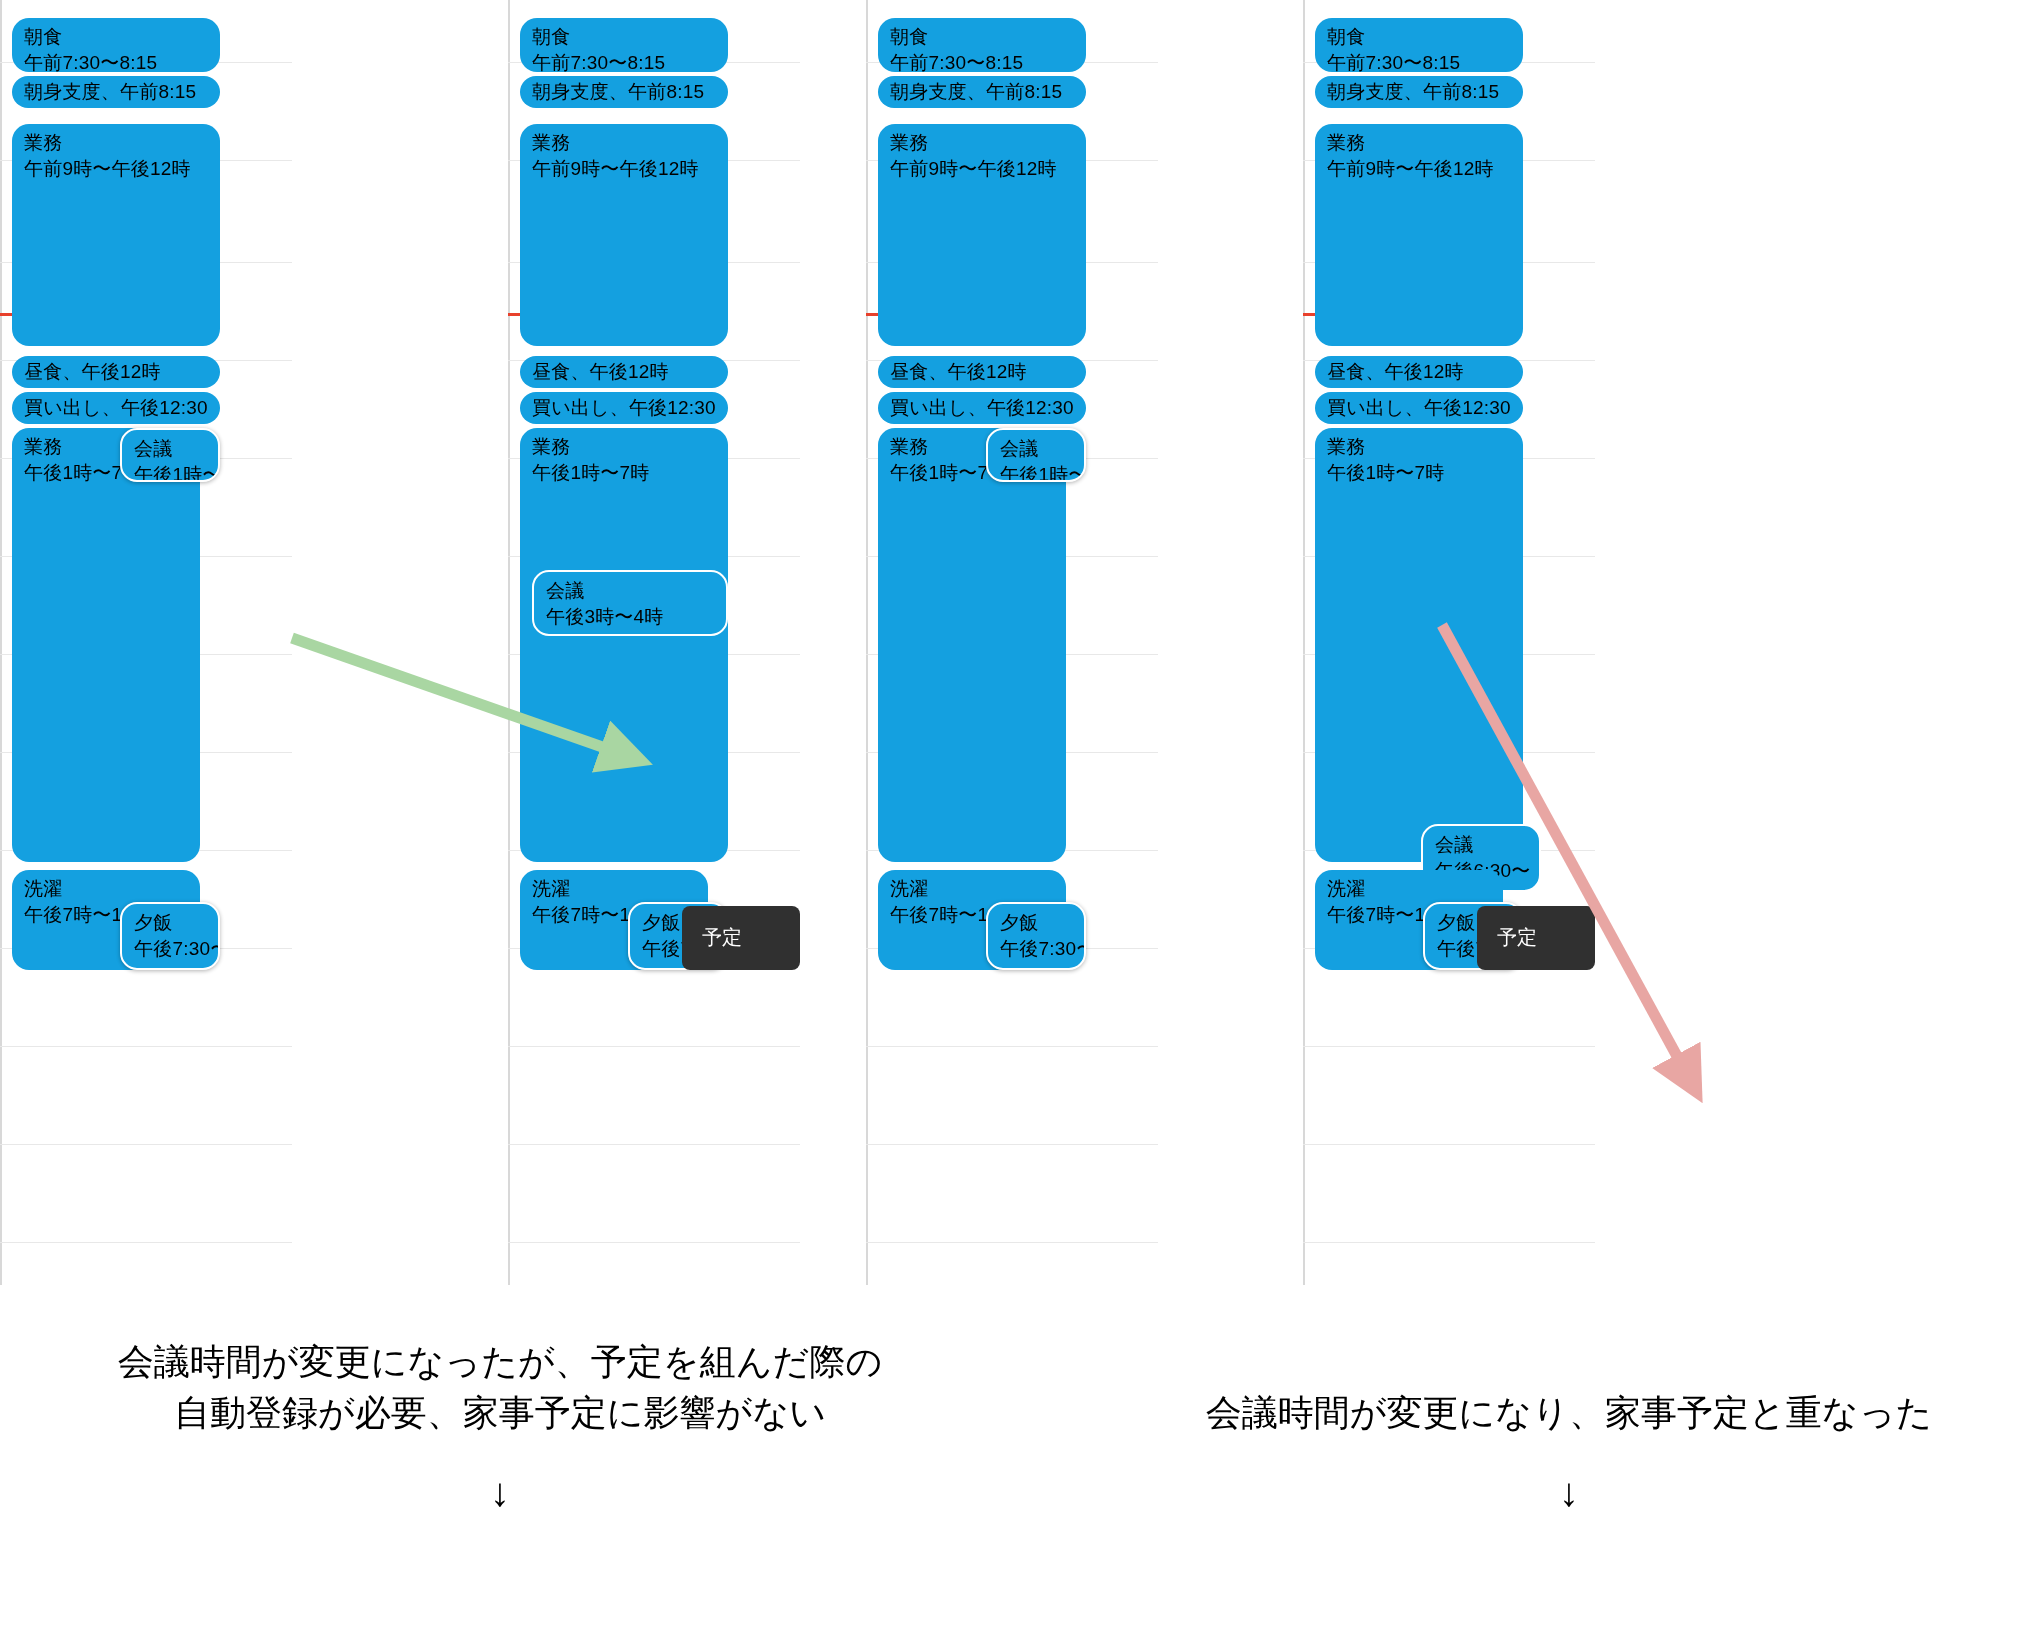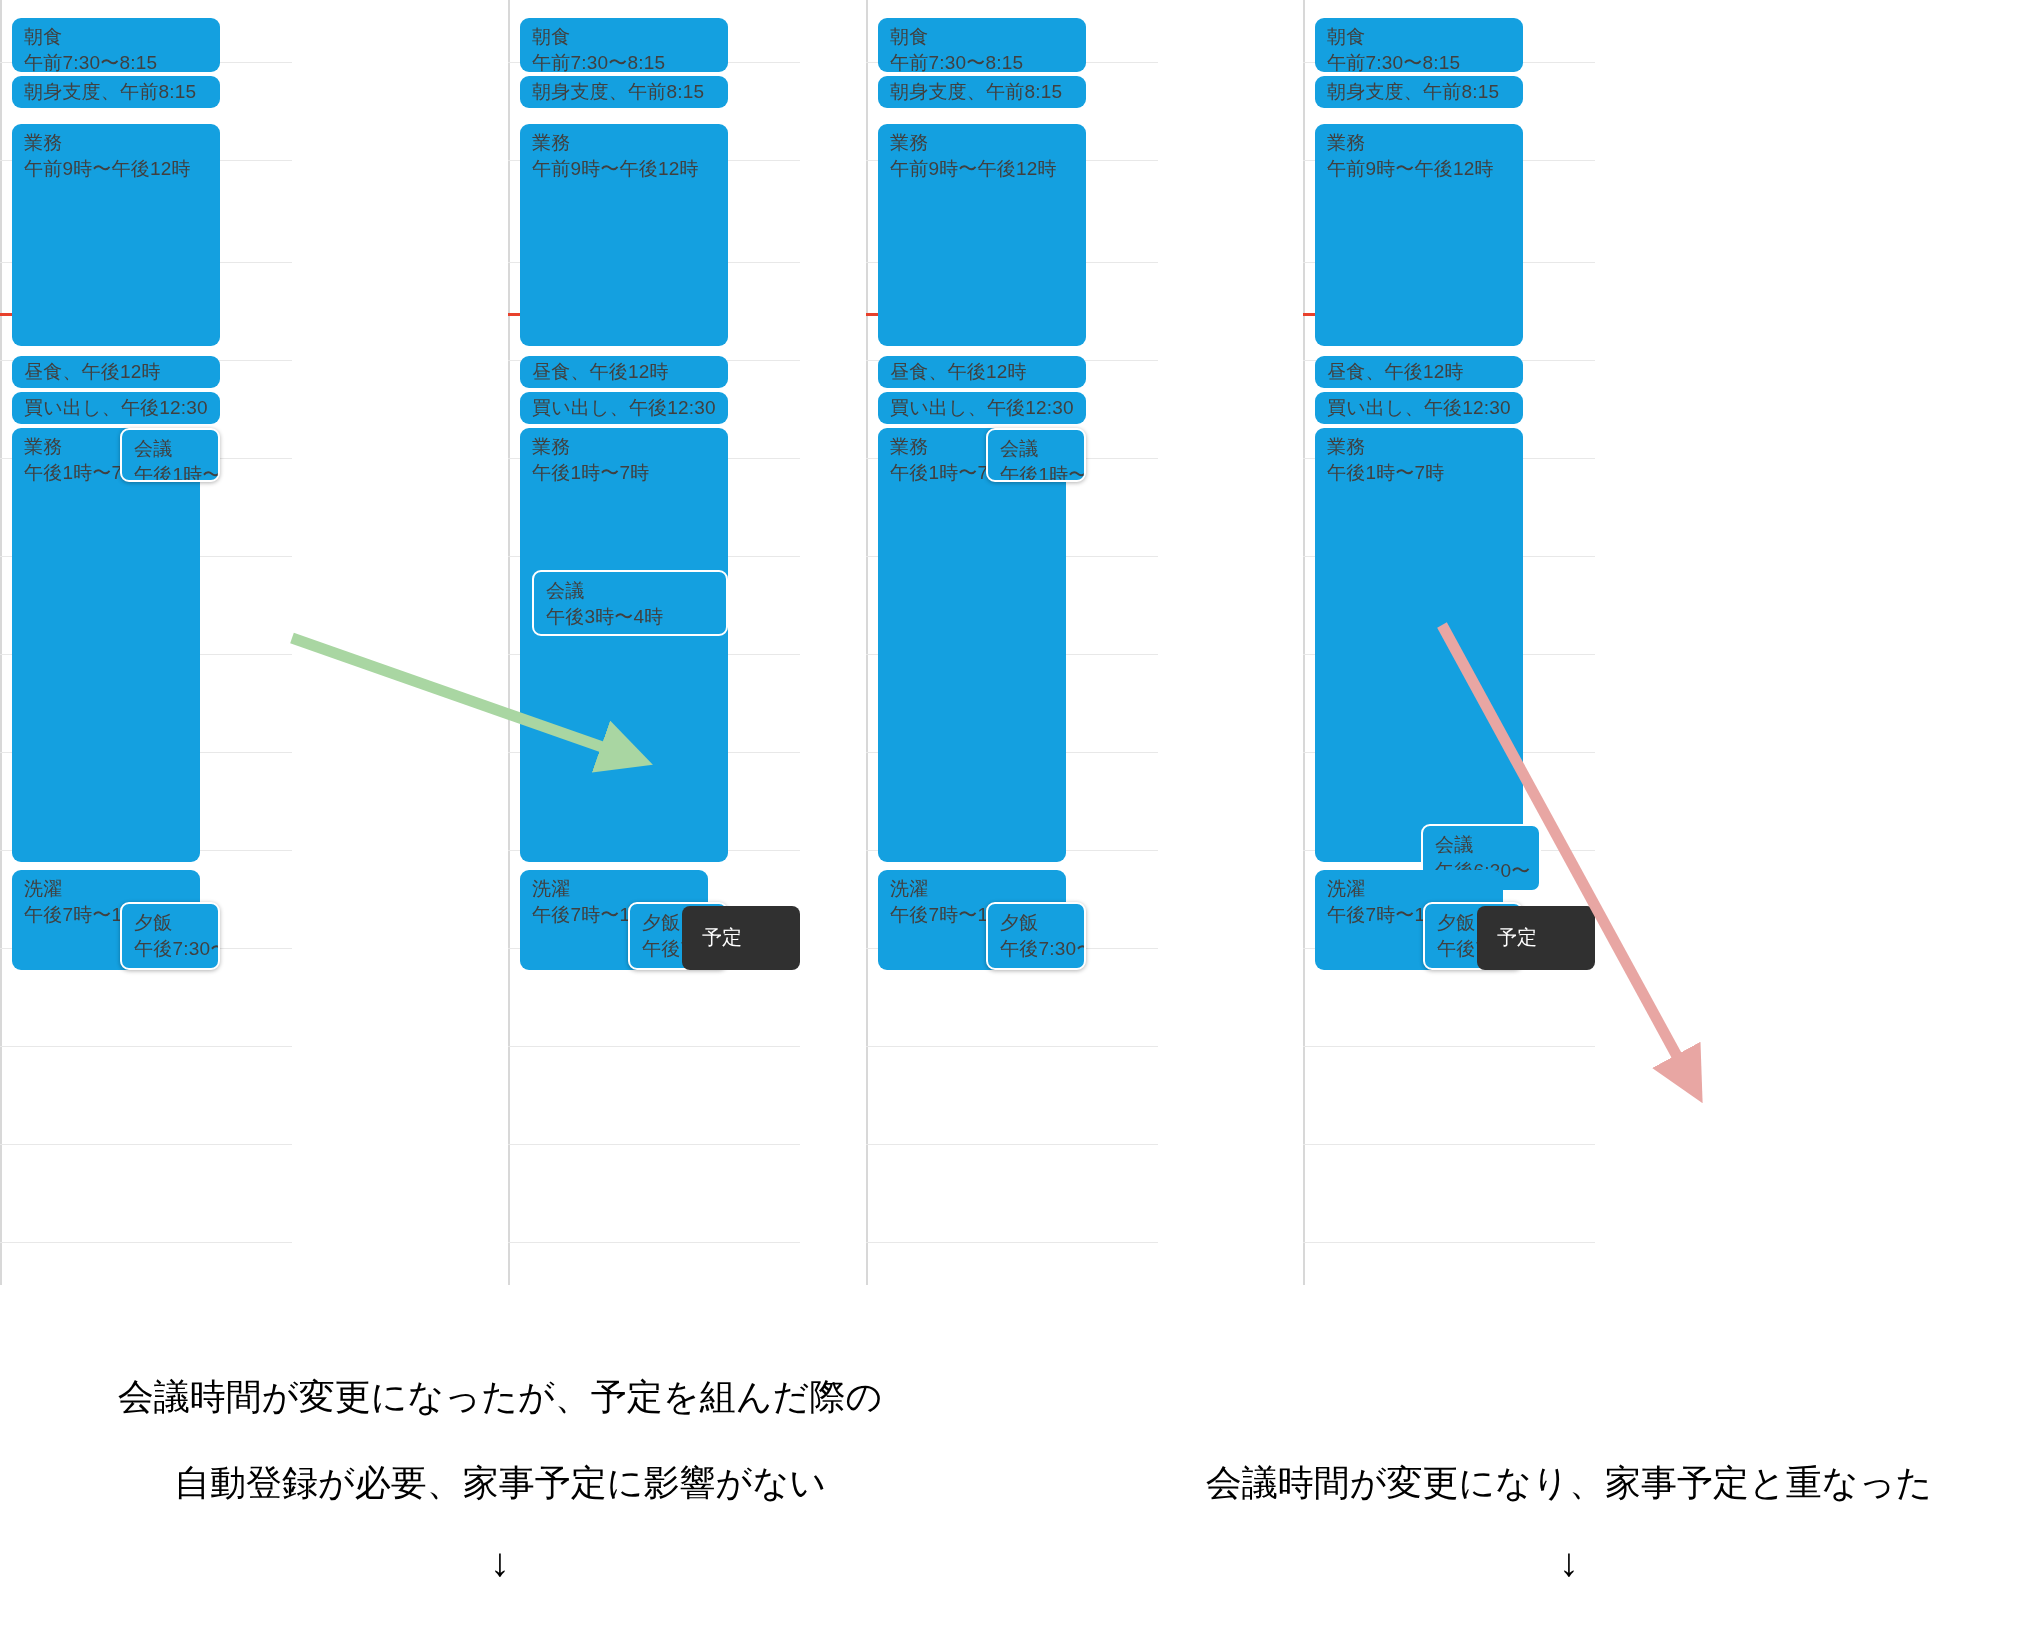--- a/index.html
+++ b/index.html
@@ -29,22 +29,22 @@
     background: #e8e8e8;
   }
   .nowline {
     position: absolute; left: 0; width: 38px; height: 3px;
     background: #e8412c;
   }
 
   .ev {
     position: absolute;
     background: #14a0e0;
-    border-radius: 9px;
-    color: #404040;
+    border-radius: 17px;
+    color: #000000;
     padding: 6px 10px 4px 12px;
     font-size: 19px;
     line-height: 1.38;
     letter-spacing: 0.2px;
     overflow: hidden;
     white-space: nowrap;
   }
   .ev .t2 { display: block; }
   .ev.outline {
     background: #14a0e0;
@@ -74,21 +74,20 @@
     position: absolute;
     text-align: center;
     color: #000000;
     font-family: "Liberation Sans", "DejaVu Sans", sans-serif;
   }
   .cap-line {
     font-size: 36px;
     line-height: 1.42;
     font-weight: 400;
     white-space: nowrap;
-    margin-top: 35px;
   }
   .cap-arrow {
     font-size: 40px;
     line-height: 1;
     margin: 34px 0 30px 0;
   }
   .cap-concl {
     font-size: 36px;
     line-height: 1.4;
     white-space: nowrap;

